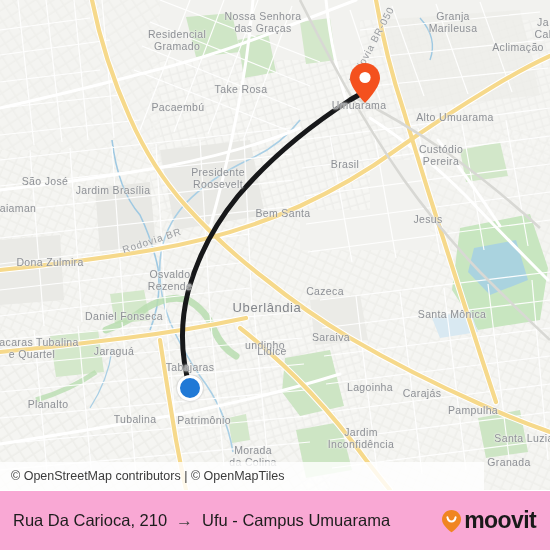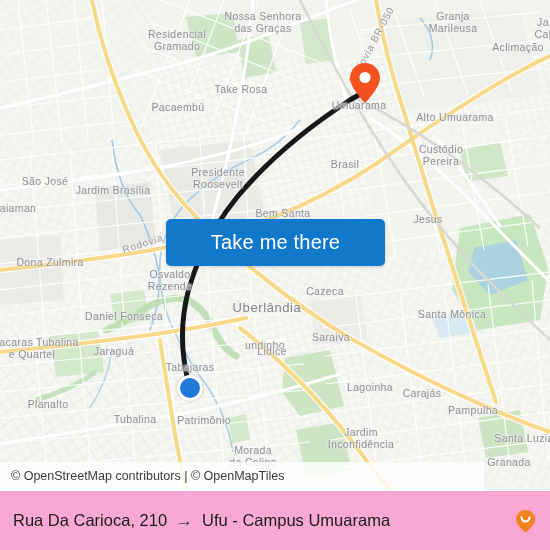--- a/index.html
+++ b/index.html
@@ -296,32 +296,32 @@
         <path d="M16 1 C7.7 1 1 7.7 1 16 C1 26 16 41 16 41 C16 41 31 26 31 16 C31 7.7 24.3 1 16 1 Z" fill="#f4511e"></path>
         <circle cx="16" cy="15.5" r="5.6" fill="#ffffff"></circle>
       </svg>
     </div>
 
     <div id="attribution">
       <span>© OpenStreetMap contributors | © OpenMapTiles</span>
     </div>
   </div>
 
-  <button id="take-me-there">Take me there</button>
 
   <div id="footer">
     <div id="trip-summary">
       <span>Rua Da Carioca, 210</span>
       <span id="trip-arrow">→</span>
       <span>Ufu - Campus Umuarama</span>
     </div>
     <div id="moovit-logo">
       <span style="display:flex;">
         <svg width="21" height="24" viewBox="0 0 21 24" xmlns="http://www.w3.org/2000/svg">
           <path d="M10.5 1 C5.3 1 1 5.2 1 10.4 C1 16.8 10.5 23.2 10.5 23.2
                    C10.5 23.2 20 16.8 20 10.4 C20 5.2 15.7 1 10.5 1 Z" fill="#f08521"></path>
           <path d="M6.4 8.2 C6.4 8.2 7.2 12.4 10.5 12.4 C13.8 12.4 14.6 8.2 14.6 8.2" stroke="#ffffff" stroke-width="2" fill="none" stroke-linecap="round"></path>
         </svg>
       </span>
+      <span id="moovit-wordmark">moovit</span>
     </div>
   </div>
 
 </div>
 
 </body></html>

